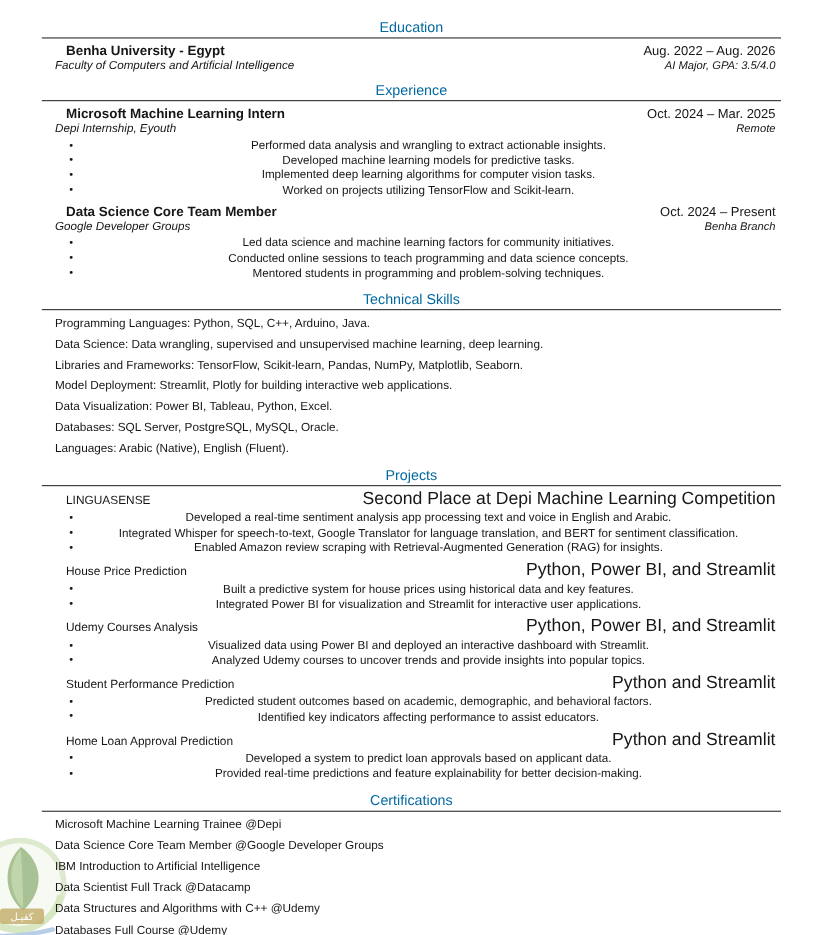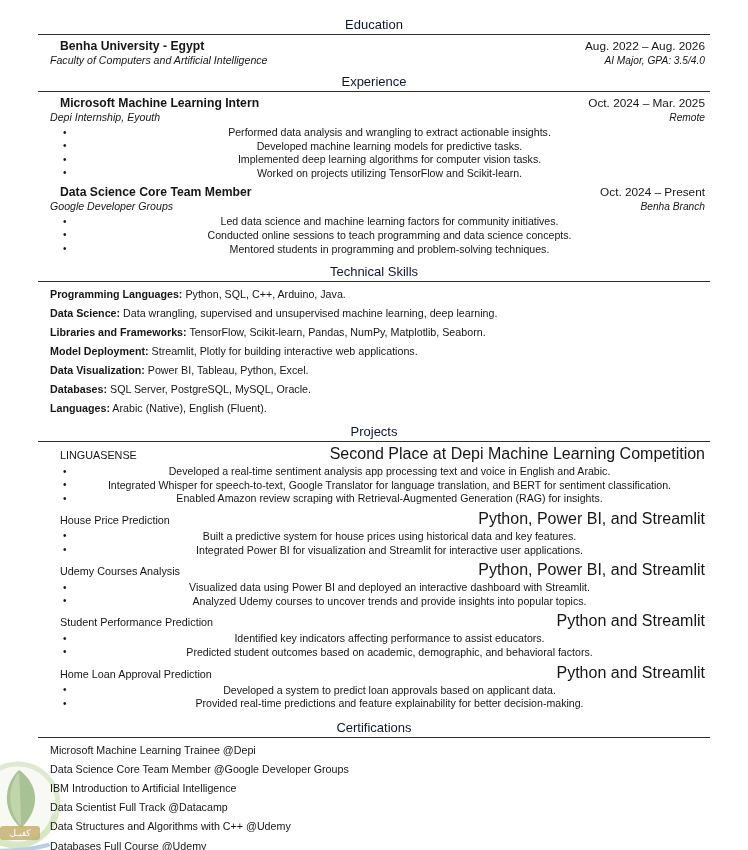--- a/index.html
+++ b/index.html
@@ -8,42 +8,42 @@
     width:748px; height:850px; position:relative; overflow:hidden;
     font-family:"Liberation Sans", sans-serif; color:#161616;
     -webkit-font-smoothing:antialiased;
   }
   .page { padding-top:17px; position:relative; z-index:2; }
 
   .sec-head {
     margin-left:38px; margin-right:38px;
     text-align:center; border-bottom:1.6px solid #2e2e2e; padding-bottom:2px;
   }
-  .sec-title { font-size:13px; line-height:15px; font-weight:400; color:#0f172a; }
+  .sec-title { font-size:13px; line-height:15px; font-weight:400; color:#0369a1; }
   .mt-exp  { margin-top:7px; }
   .mt-sk   { margin-top:8px; }
   .mt-prj  { margin-top:9px; }
   .mt-cert { margin-top:9px; }
 
   .sec-body { margin:4px 43px 5px 50px; }
 
   .entry { margin-bottom:5px; }
   .row { display:flex; justify-content:space-between; align-items:baseline;margin-left:10px; }
   .etitle { font-weight:700; font-size:12.2px; line-height:14px; }
   .edate  { font-size:11.8px; line-height:14px; white-space:nowrap; }
   .srow { display:flex; justify-content:space-between; align-items:flex-end; font-style:italic; margin-top:1px; }
   .esub { font-size:10.6px; line-height:13px; }
   .eloc { font-size:10.2px; line-height:13px; white-space:nowrap; }
 
   ul.blist { list-style:none; margin:2px 0 0 0; padding-left:24px; }
   ul.blist li { font-size:10.6px; line-height:13.6px; position:relative;text-align:center; }
   ul.blist li::before { content:"•"; position:absolute; left:-11px; top:-0.5px; font-size:10px; color:#161616; }
 
   .skill { font-size:10.7px; line-height:13px; margin-bottom:6px; }
-  .skill .lbl { font-weight:700; }
+  .skill .lbl { font-weight:400; }
 
   .proj { margin-bottom:5px; }
   .pname  { font-size:10.8px; line-height:15px; }
   .pright { font-size:16px; line-height:15px; white-space:nowrap; }
 
   .cert { font-size:10.7px; line-height:13px; margin-bottom:6.2px; }
 
   .wm { position:absolute; left:-22px; bottom:-6px; z-index:1; opacity:0.85; }
   .wm text { font-family:"DejaVu Sans", sans-serif; }
 </style>
@@ -158,22 +158,22 @@
         <li>Analyzed Udemy courses to uncover trends and provide insights into popular topics.</li>
       </ul>
     </div>
 
     <div class="proj">
       <div class="row">
         <span class="pname">Student Performance Prediction</span>
         <span class="pright">Python and Streamlit</span>
       </div>
       <ul class="blist">
+        <li>Predicted student outcomes based on academic, demographic, and behavioral factors.</li>
         <li>Identified key indicators affecting performance to assist educators.</li>
-        <li>Predicted student outcomes based on academic, demographic, and behavioral factors.</li>
       </ul>
     </div>
 
     <div class="proj">
       <div class="row">
         <span class="pname">Home Loan Approval Prediction</span>
         <span class="pright">Python and Streamlit</span>
       </div>
       <ul class="blist">
         <li>Developed a system to predict loan approvals based on applicant data.</li>

